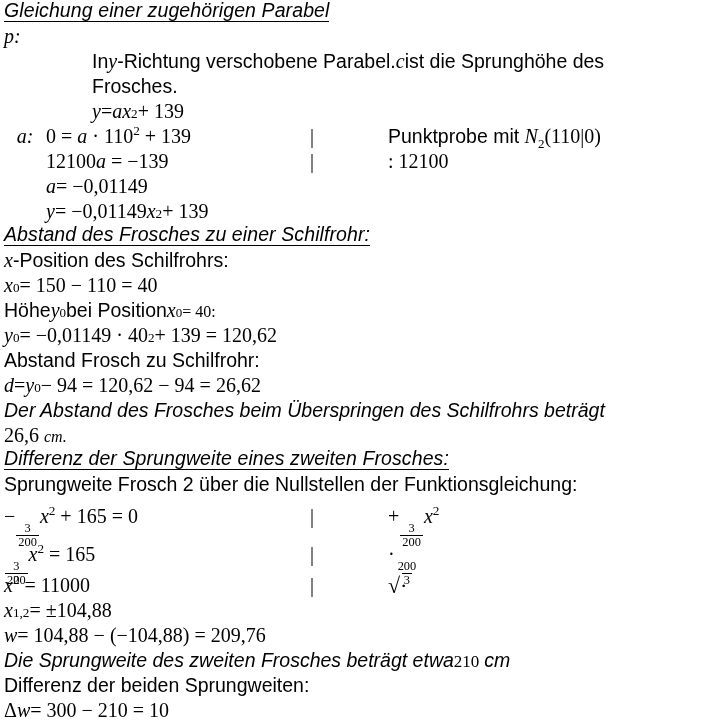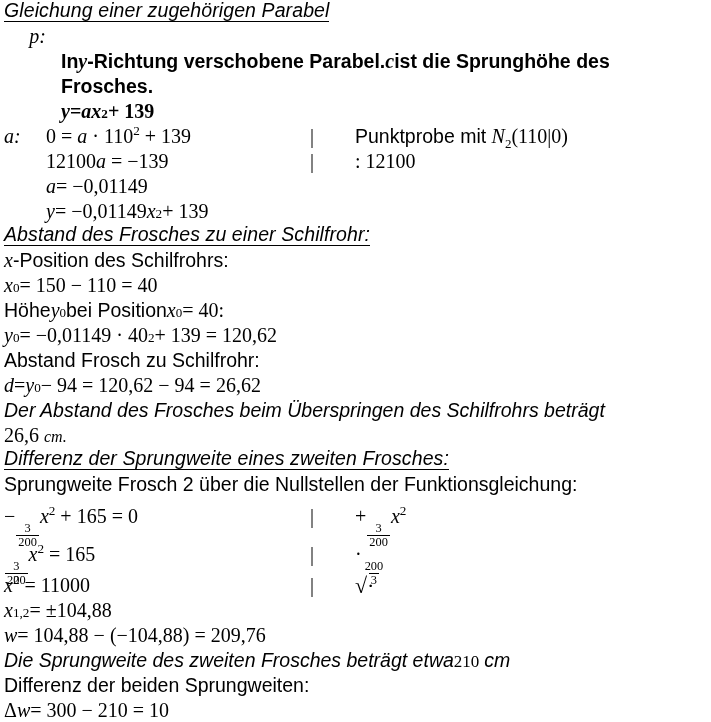--- a/index.html
+++ b/index.html
@@ -24,21 +24,20 @@
   }
 
   
   .line {
     position: relative;
     display: flex;
     align-items: baseline;
     padding-left: 4px;
     box-sizing: border-box;
     white-space: nowrap;
-    text-align: right;
   }
 
   
   .heading {
     font-family: "Liberation Sans", sans-serif;
     font-style: italic;
     font-size: 19.5px;
     line-height: 24px;
     height: 24px;
     letter-spacing: 0.1px;
@@ -94,21 +93,21 @@
   
   .lbl {
     display: inline-block;
     width: 42px;
     flex: 0 0 42px;
     font-family: "Liberation Serif", serif;
     font-style: italic;
     font-size: 20px;
   }
   .indent1 { padding-left: 46px; }
-  .indent2 { padding-left: 61px; font-weight: bold; }
+  .indent2 { padding-left: 92px; }
 
   
   .eqrow {
     position: relative;
     display: block;
     height: 25px;
     line-height: 25px;
     padding-left: 4px;
   }
   .eqrow .lhs {
@@ -120,21 +119,21 @@
   .eqrow .lhs.ind1 { left: 46px; }
   .eqrow .bar {
     position: absolute;
     left: 310px;
     top: 0;
     font-family: "Liberation Serif", serif;
     font-size: 20px;
   }
   .eqrow .rhs {
     position: absolute;
-    left: 355px;
+    left: 388px;
     top: 0;
     white-space: nowrap;
   }
 
   
   .eqrow.tall { height: 38px; line-height: 38px; }
   .eqrow.tall .lhs, .eqrow.tall .bar, .eqrow.tall .rhs { line-height: 38px; }
 
   
   .frac {
@@ -196,21 +195,21 @@
   <div class="line math indent2">
     <span class="mi">y</span>
       <span class="mn"> = </span>
       <span class="mi">a</span>
       <span class="mi">x</span>
       <sup class="ex">2</sup>
       <span class="mn"> + 139</span>
   </div>
 
   <div class="eqrow math">
-    <span class="lhs" style="left:4px;">
+    <span class="lhs" style="left:4px;text-align:center;">
       <span class="lbl">a:</span><span><span class="mn">0 = </span><span class="mi">a</span><span class="mn"> · 110</span><sup class="ex">2</sup><span class="mn"> + 139</span></span>
     </span>
     <span class="bar">|</span>
     <span class="rhs prose" style="font-size:19.5px;line-height:25px;"><span>Punktprobe mit </span><span class="mi" style="font-size:20px">N</span><sub class="sb mtxt" style="font-size:13px">2</sub><span class="mtxt" style="font-size:20px">(110|0)</span></span>
   </div>
 
   <div class="eqrow math">
     <span class="lhs ind1"><span class="mn">12100</span><span class="mi">a</span><span class="mn"> = −139</span></span>
     <span class="bar">|</span>
     <span class="rhs mn" style="font-size:20px;">: 12100</span>
@@ -244,21 +243,21 @@
       <span class="mn"> = 150 − 110 = 40</span>
   </div>
 
   <div class="line prose">
     <span>Höhe </span>
       <span class="mi" style="font-size:20px">y</span>
       <sub class="sb mtxt" style="font-size:13px">0</sub>
       <span> bei Position </span>
       <span class="mi" style="font-size:20px">x</span>
       <sub class="sb mtxt" style="font-size:13px">0</sub>
-      <span class="mn" style="font-size:20px"> = 40:</span>
+      <span class="mn" style="font-size:16px"> = 40:</span>
   </div>
 
   <div class="line math">
     <span class="mi">y</span>
       <sub class="sb mtxt">0</sub>
       <span class="mn"> = −0,01149 · 40</span>
       <sup class="ex">2</sup>
       <span class="mn"> + 139 = 120,62</span>
   </div>
 

